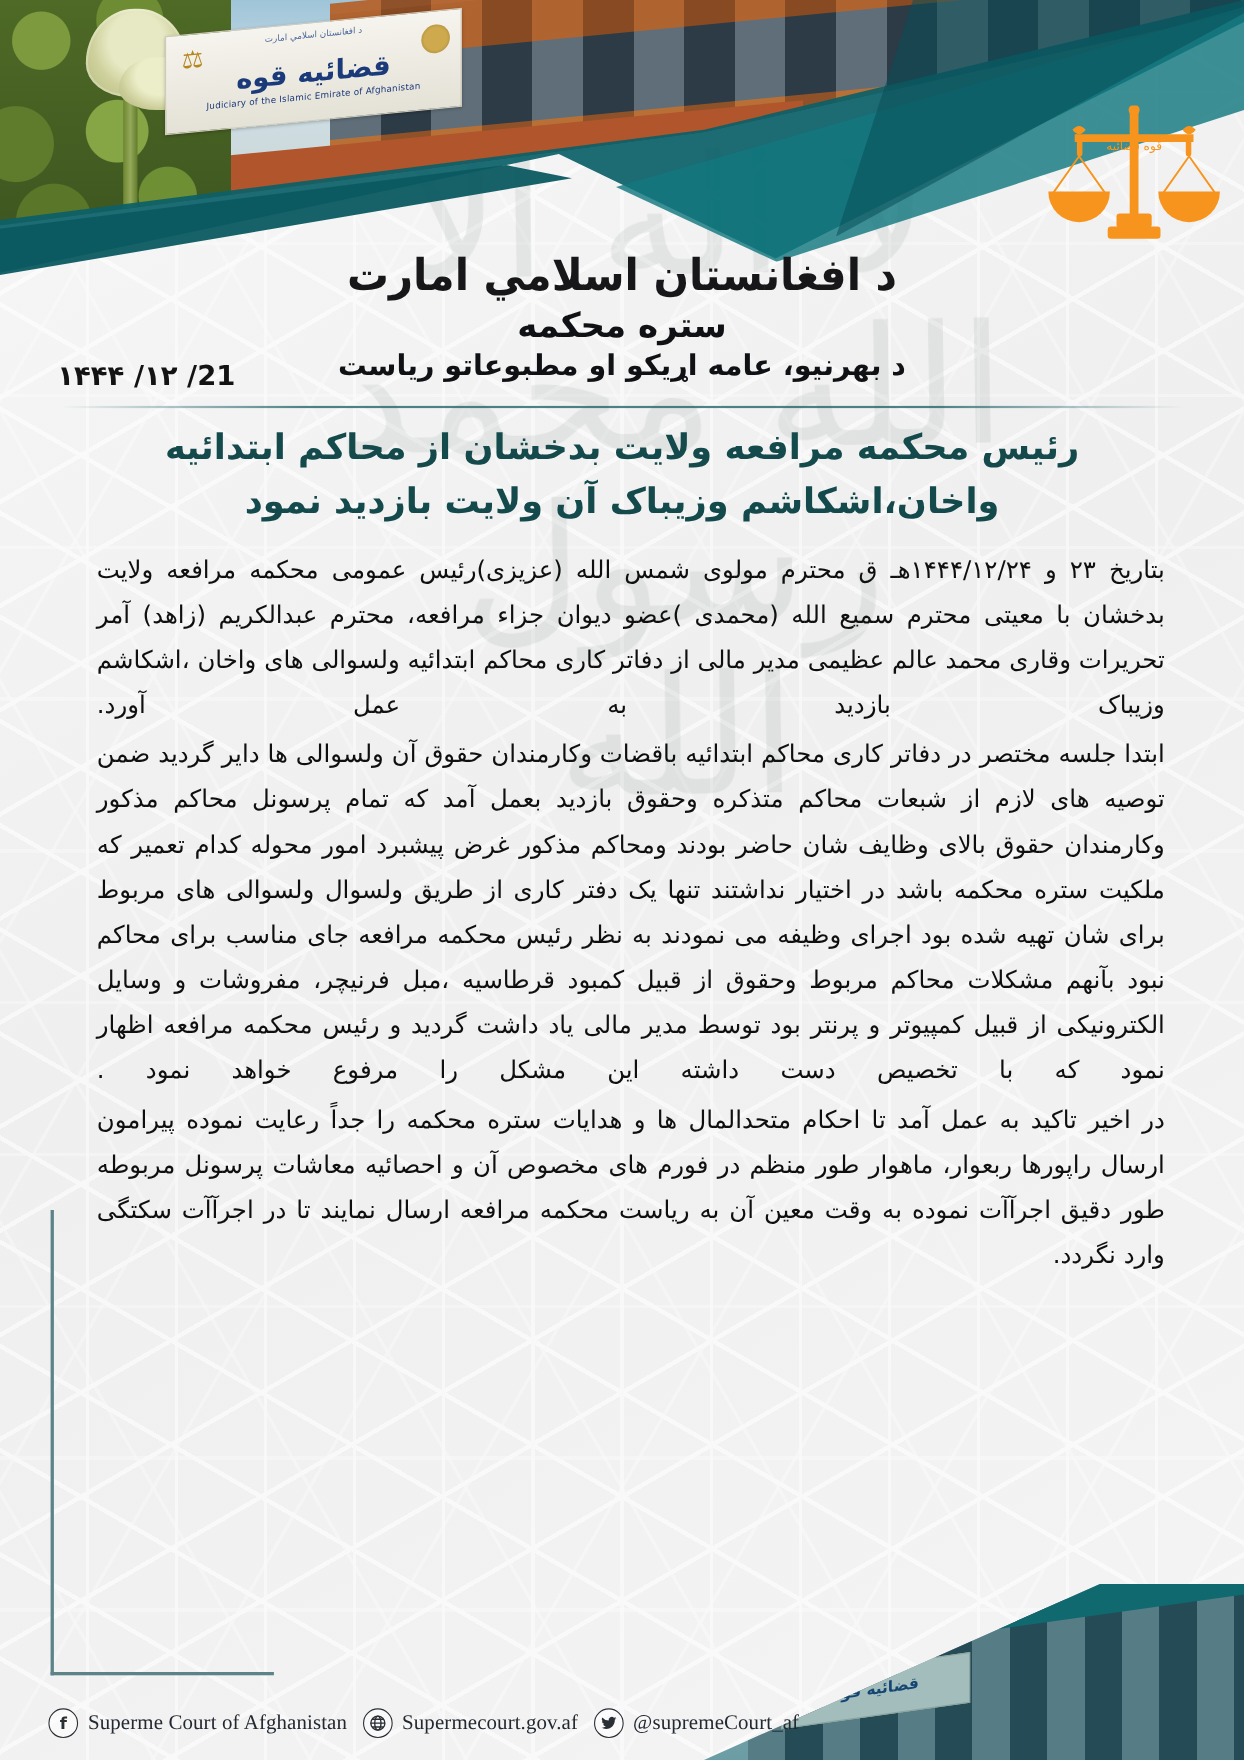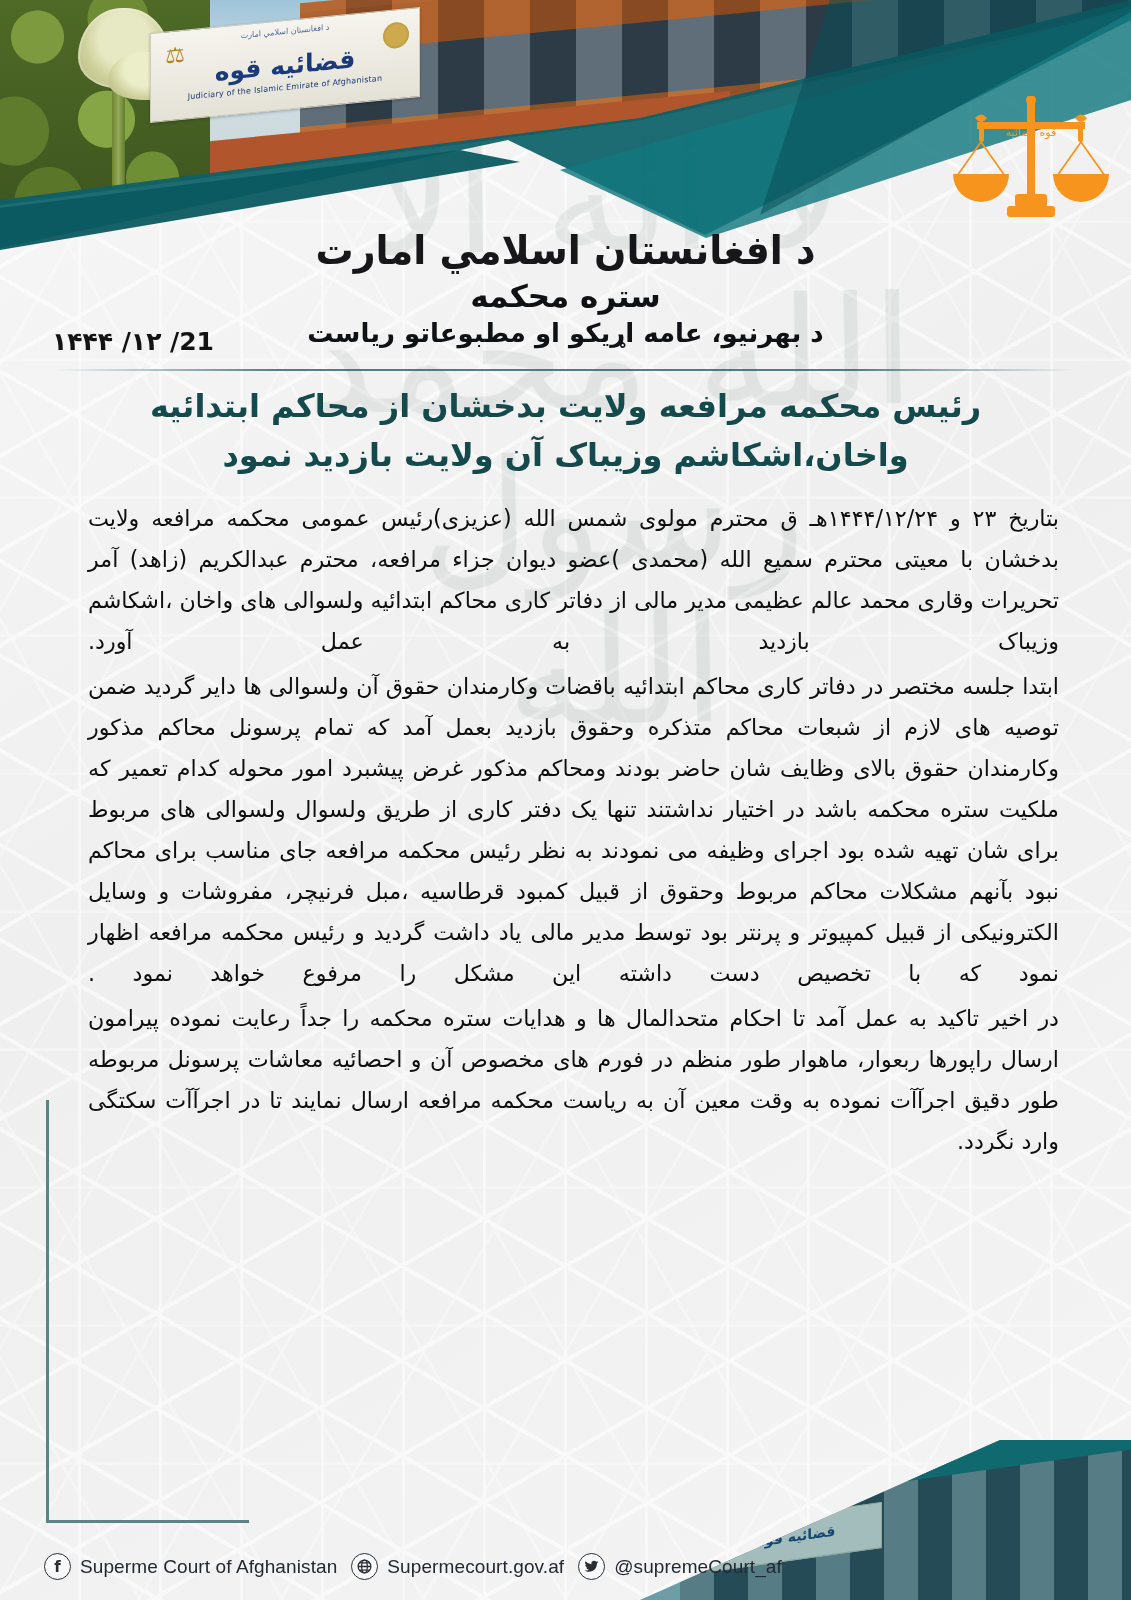--- a/index.html
+++ b/index.html
@@ -234,21 +234,21 @@
     direction:ltr;
   }
   .s-item{display:flex;align-items:center;gap:9px;}
   .s-ico{
     width:25px;height:25px;border-radius:50%;
     border:1.6px solid #2a2f36;color:#2a2f36;
     display:flex;align-items:center;justify-content:center;
     font-size:15px;font-weight:bold;background:rgba(255,255,255,.55);
   }
   .s-txt{color:#232930;font-size:19px;letter-spacing:.1px;
-    font-family:Liberation Sans, sans-serif;}
+    font-family:Liberation Serif, serif;}
 </style>
 </head>
 <body>
 
 <div id="poster">
 
   <div class="pattern"></div>
   <div class="watermark">لا اله الا الله محمد رسول الله</div>
 
   <div class="photo-top">

